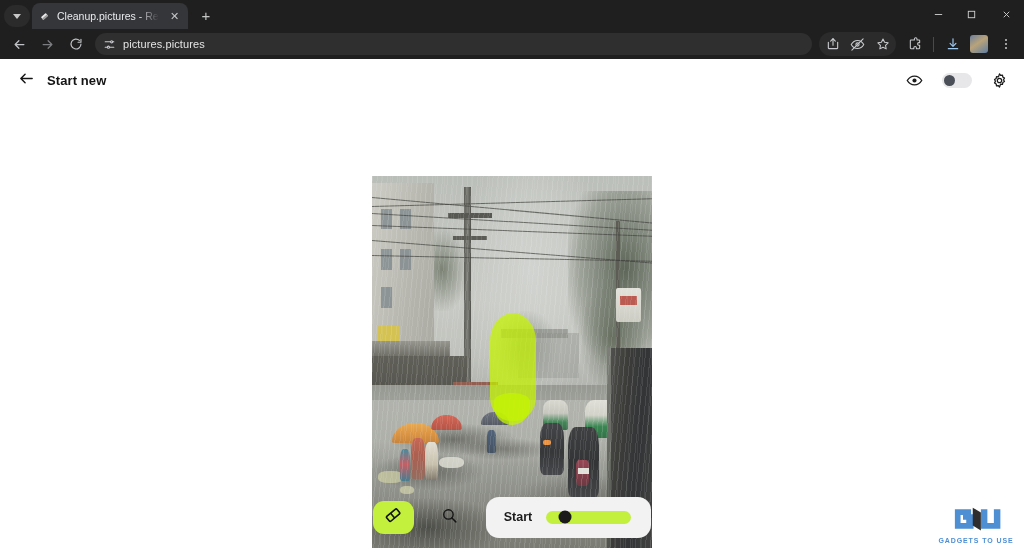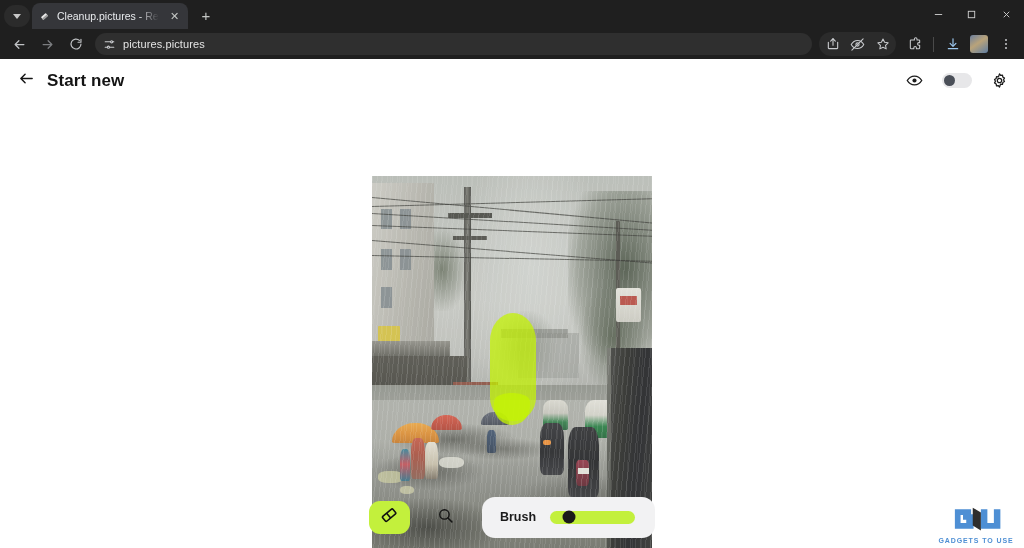--- a/index.html
+++ b/index.html
@@ -72,21 +72,21 @@
   }
 
   
   .app { flex: 1 1 auto; background: #ffffff; display: flex; flex-direction: column; position: relative; }
 
   .app-header {
     height: 43px; flex: 0 0 43px; display: flex; align-items: center;
     padding: 0 16px 0 18px; justify-content: space-between;
   }
   .start-new { display: flex; align-items: center; gap: 12px; cursor: pointer; }
-  .start-new-label { font-size: 17px; font-weight: bold; color: #141414; letter-spacing: .1px; }
+  .start-new-label { font-size: 13px; font-weight: bold; color: #141414; letter-spacing: .1px; }
 
   .hdr-right { display: flex; align-items: center; gap: 19px; }
   .toggle {
     width: 30px; height: 15px; border-radius: 9px; background: #e7e7e9;
     display: flex; align-items: center; padding: 2px; cursor: pointer;
   }
   .toggle-knob { width: 11px; height: 11px; border-radius: 50%; background: #4a4f58; }
   .icon-btn { cursor: pointer; display: flex; align-items: center; justify-content: center; }
 
   
@@ -495,21 +495,21 @@
       <div class="tool-zoom">
         <span>
           <svg width="17" height="17" viewBox="0 0 24 24" fill="none" stroke="#141414" stroke-width="2" stroke-linecap="round">
             <circle cx="10.5" cy="10.5" r="6.6"></circle>
               <path d="M15.4 15.4L21 21"></path>
             </svg>
         </span>
       </div>
 
       <div class="brush-panel">
-        <span class="brush-label">Brush</span>
+        <span class="brush-label">Start</span>
         <span class="slider">
           <span class="slider-track"></span>
           <span class="slider-knob" id="brush-knob" style="left: 22%;"></span>
         </span>
       </div>
     </div>
 
     <div class="watermark">
       <span>
         <svg width="50" height="26" viewBox="0 0 60 32">

